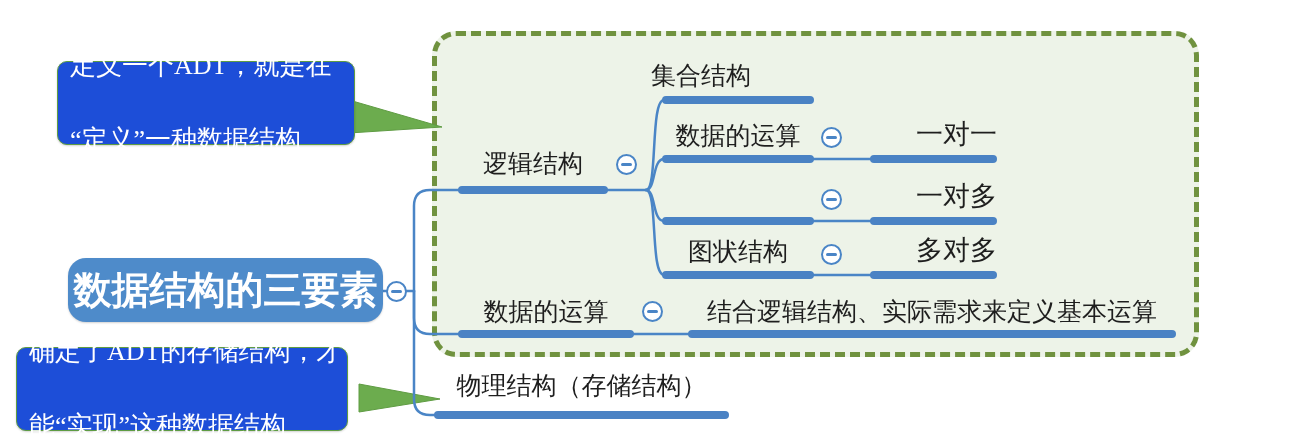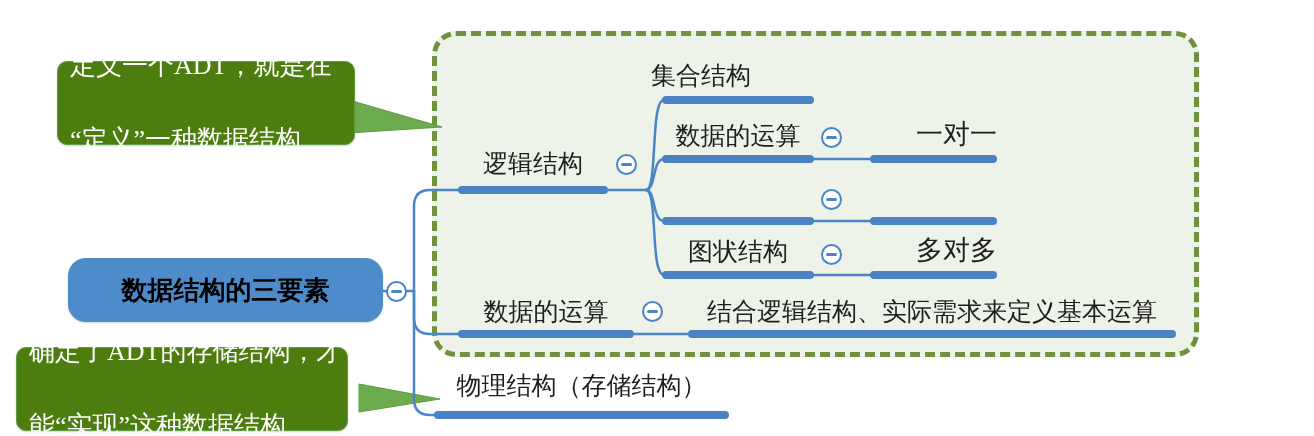--- a/index.html
+++ b/index.html
@@ -12,25 +12,25 @@
          background:#edf3e8;}
 
   
   .connectors{position:absolute;left:0;top:0;width:1314px;height:436px;z-index:2;}
   .connectors path{fill:none;stroke:#4a85c6;stroke-width:2.5px;stroke-linecap:round;}
   .connectors polygon{fill:#6cac4e;stroke:#5f9c43;stroke-width:1px;}
 
   
   .root-node{position:absolute;left:68px;top:258px;width:315px;height:64px;
              background:#4e8bca;border-radius:18px;display:flex;align-items:center;
-             justify-content:center;color:#000000;font-size:26px;font-weight:bold;
+             justify-content:center;color:#ffffff;font-size:38px;font-weight:bold;
              z-index:3;box-shadow:0 1px 2px rgba(0,0,0,.18);}
 
   
-  .callout{position:absolute;background:#4d7c0f;border:1px solid #5f9c43;
+  .callout{position:absolute;background:#1d4ed8;border:1px solid #5f9c43;
            border-radius:10px;color:#ffffff;display:flex;flex-direction:column;
            justify-content:center;padding:2px 12px;box-sizing:border-box;
            font-family:"Liberation Serif",serif;font-size:26px;line-height:36px;
            z-index:3;box-shadow:0 1px 2px rgba(0,0,0,.18);gap:38px;}
   .callout .cl-line{white-space:nowrap;}
   .callout-1{left:57px;top:61px;width:298px;height:84px;}
   .callout-2{left:16px;top:347px;width:332px;height:84px;}
 
   
   .label{position:absolute;font-size:25px;color:#1e1e1e;text-align:center;
@@ -89,20 +89,21 @@
 
   <div class="label" style="left:625px;top:60px;width:152px;">集合结构</div>
   <div class="bar" style="left:662px;top:96px;width:152px;"></div>
 
   <div class="label" style="left:662px;top:120px;width:152px;">数据的运算</div>
   <div class="bar" style="left:662px;top:155px;width:152px;"></div>
   <div class="label rel" style="left:870px;top:119px;width:127px;">一对一</div>
   <div class="bar" style="left:870px;top:155px;width:127px;"></div>
 
   <div class="bar" style="left:662px;top:217px;width:152px;"></div>
+  <div class="label rel" style="left:870px;top:181px;width:127px;">一对多</div>
   <div class="bar" style="left:870px;top:217px;width:127px;"></div>
 
   <div class="label" style="left:662px;top:236px;width:152px;">图状结构</div>
   <div class="bar" style="left:662px;top:271px;width:152px;"></div>
   <div class="label rel" style="left:870px;top:235px;width:127px;">多对多</div>
   <div class="bar" style="left:870px;top:271px;width:127px;"></div>
 
   <div class="label" style="left:458px;top:296px;width:176px;">数据的运算</div>
   <div class="bar" style="left:458px;top:330px;width:176px;"></div>
   <div class="label" style="left:688px;top:296px;width:488px;">结合逻辑结构、实际需求来定义基本运算</div>

